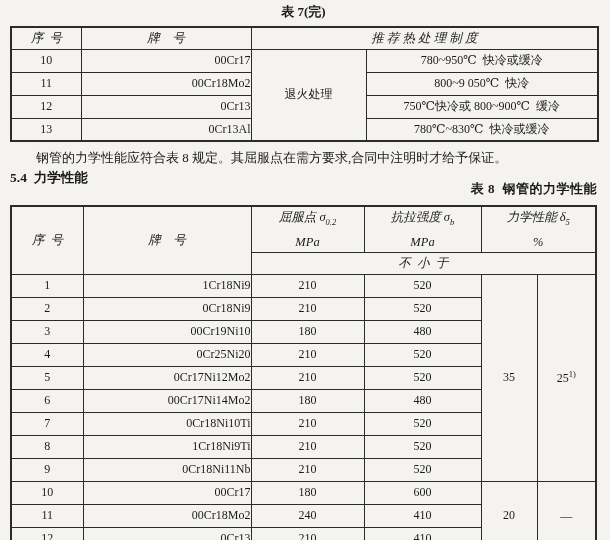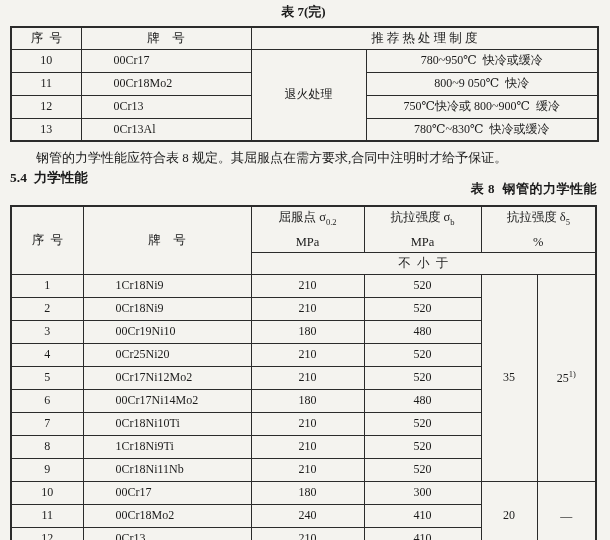--- a/index.html
+++ b/index.html
@@ -36,28 +36,28 @@
   }
   #t7 { top: 26px; width: 587px; }
   #t8 { top: 205px; width: 585px; }
 
   td {
     border: 1px solid #2b2b2b;
     text-align: center; vertical-align: middle;
     font-size: 12px; padding: 0;
     overflow: hidden;
   }
-  tr.hdr td { font-size: 12.5px; }
+  tr.hdr td { font-size: 12.5px; font-style: italic; }
   #t7 tr { height: 23px; }
   #t7 tr.hdr { height: 22px; }
   #t8 tr { height: 23px; }
   #t8 tr.h1 { height: 42px; }
   #t8 tr.h2 { height: 22px; }
 
-  td.grade { text-align: left; padding-left: 32px; }
+  td.grade { text-align: right; padding-left: 32px; }
   .hline { line-height: 20px; }
   sub { font-size: 8.5px; }
   sup { font-size: 8.5px; }
 </style>
 </head>
 <body>
 
 <div id="t7-title" class="doc-title" data-bind="table7.title">表 7(完)</div>
 
 <table id="t7">
@@ -116,21 +116,21 @@
     <td rowspan="2" data-bind="table8.headers.grade">牌    号</td>
     <td>
       <div class="hline"><span data-bind="table8.headers.yield_label">屈服点 σ</span><sub data-bind="table8.headers.yield_sub">0.2</sub></div>
       <div class="hline" data-bind="table8.headers.yield_unit">MPa</div>
     </td>
     <td>
       <div class="hline"><span data-bind="table8.headers.tensile_label">抗拉强度 σ</span><sub data-bind="table8.headers.tensile_sub">b</sub></div>
       <div class="hline" data-bind="table8.headers.tensile_unit">MPa</div>
     </td>
     <td colspan="2">
-      <div class="hline"><span data-bind="table8.headers.elong_label">抗拉强度 δ</span><sub data-bind="table8.headers.elong_sub">5</sub></div>
+      <div class="hline"><span data-bind="table8.headers.elong_label">力学性能 δ</span><sub data-bind="table8.headers.elong_sub">5</sub></div>
       <div class="hline" data-bind="table8.headers.elong_unit">%</div>
     </td>
   </tr>
   <tr class="hdr h2">
     <td colspan="4" data-bind="table8.headers.not_less_than">不  小  于</td>
   </tr>
 
   <tr>
     <td data-bind="table8.rows.0.seq">1</td>
     <td class="grade" data-bind="table8.rows.0.grade">1Cr18Ni9</td>
@@ -184,21 +184,21 @@
   <tr>
     <td data-bind="table8.rows.8.seq">9</td>
     <td class="grade" data-bind="table8.rows.8.grade">0Cr18Ni11Nb</td>
     <td data-bind="table8.rows.8.yield">210</td>
     <td data-bind="table8.rows.8.tensile">520</td>
   </tr>
   <tr>
     <td data-bind="table8.rows.9.seq">10</td>
     <td class="grade" data-bind="table8.rows.9.grade">00Cr17</td>
     <td data-bind="table8.rows.9.yield">180</td>
-    <td data-bind="table8.rows.9.tensile">300</td>
+    <td data-bind="table8.rows.9.tensile">600</td>
     <td rowspan="3" data-bind="table8.elongation_groups.1.elong1">20</td>
     <td rowspan="3"><span data-bind="table8.elongation_groups.1.elong2">—</span><sup data-bind="table8.elongation_groups.1.elong2_sup"></sup></td>
   </tr>
   <tr>
     <td data-bind="table8.rows.10.seq">11</td>
     <td class="grade" data-bind="table8.rows.10.grade">00Cr18Mo2</td>
     <td data-bind="table8.rows.10.yield">240</td>
     <td data-bind="table8.rows.10.tensile">410</td>
   </tr>
   <tr>

